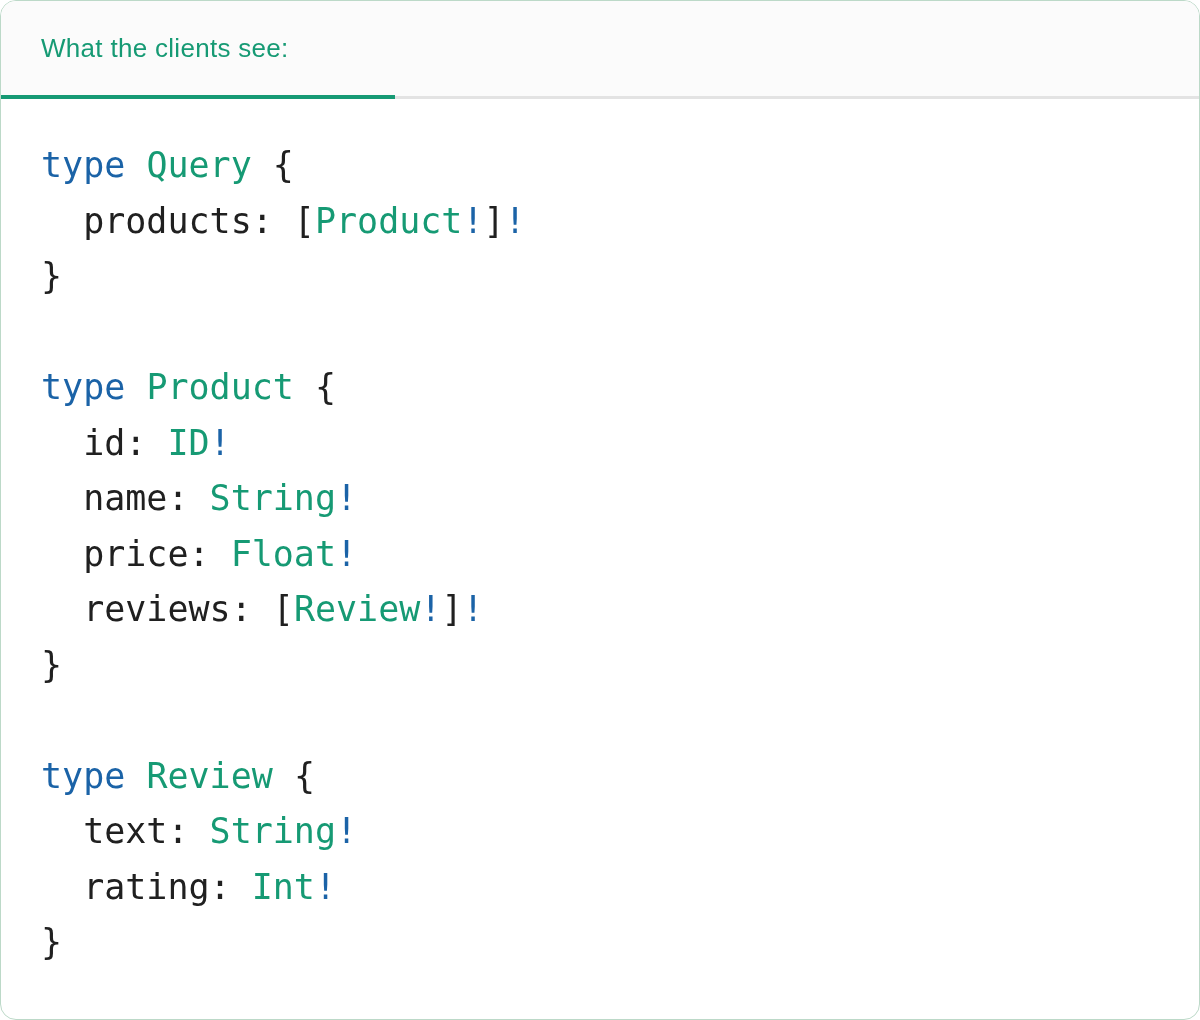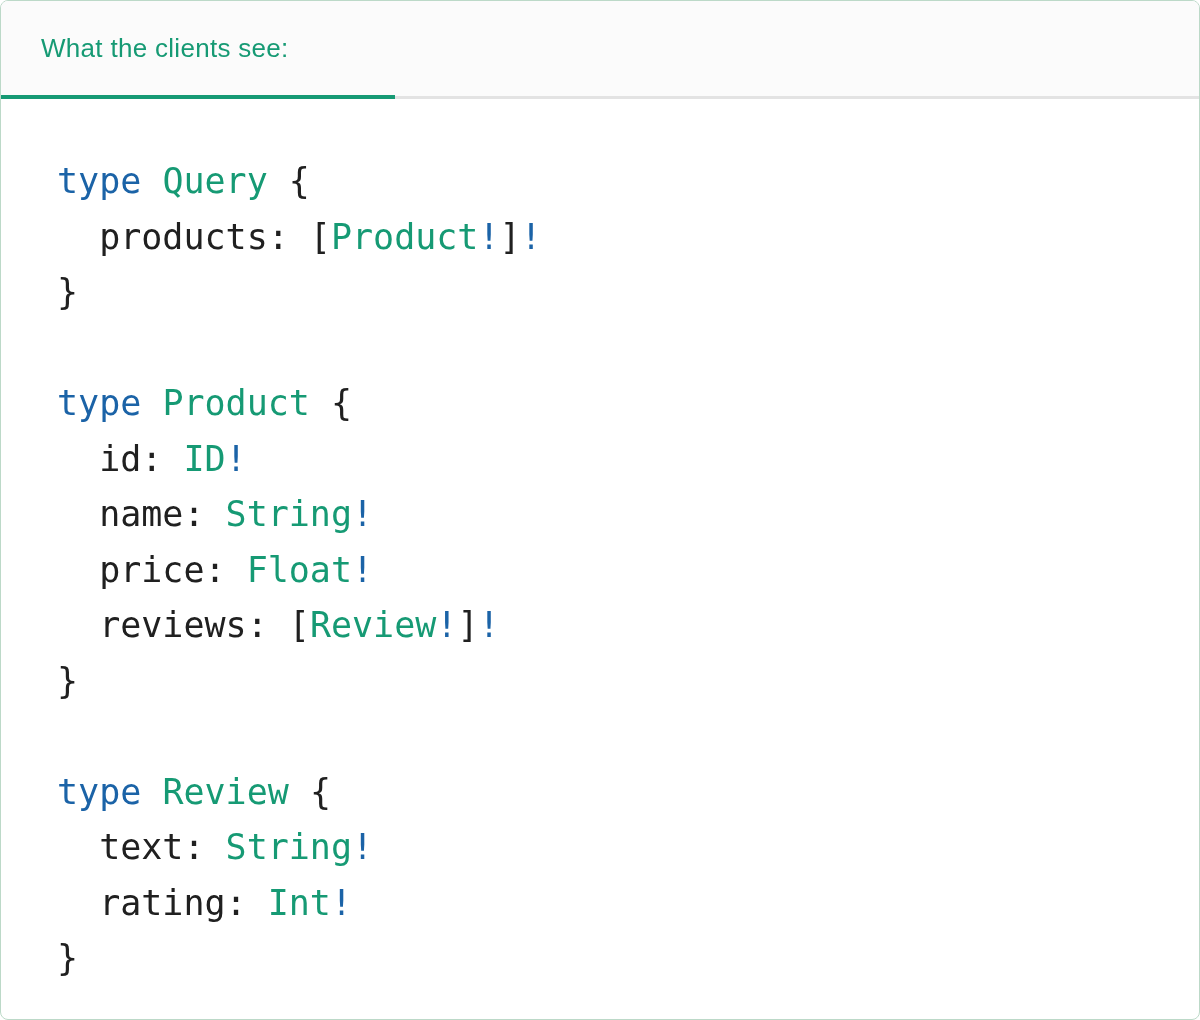--- a/index.html
+++ b/index.html
@@ -16,21 +16,21 @@
     width: 1200px;
     height: 1020px;
     background: #ffffff;
     font-family: "Liberation Sans", sans-serif;
   }
   .card {
     width: 1200px;
     height: 1020px;
     background: #ffffff;
     border: 1px solid var(--card-border);
-    border-radius: 8px;
+    border-radius: 16px;
     overflow: hidden;
   }
   .tabbar {
     position: relative;
     height: 98px;
     background: var(--tabbar-bg);
     border-bottom: 3px solid var(--divider);
     display: flex;
     align-items: center;
     padding-left: 40px;
@@ -44,21 +44,21 @@
   .tab-underline {
     position: absolute;
     left: 0;
     bottom: -3px;
     width: 394px;
     height: 4px;
     background: var(--accent);
     z-index: 2;
   }
   pre.code {
-    margin: 16px;
+    margin: 0;
     padding: 39px 40px 0 40px;
     font-family: "DejaVu Sans Mono", monospace;
     font-size: 35px;
     line-height: 55.5px;
     color: var(--plain);
     white-space: pre;
   }
   .code-line { height: 55.5px; }
   .tok-kw { color: var(--keyword); }
   .tok-ty { color: var(--accent); }

